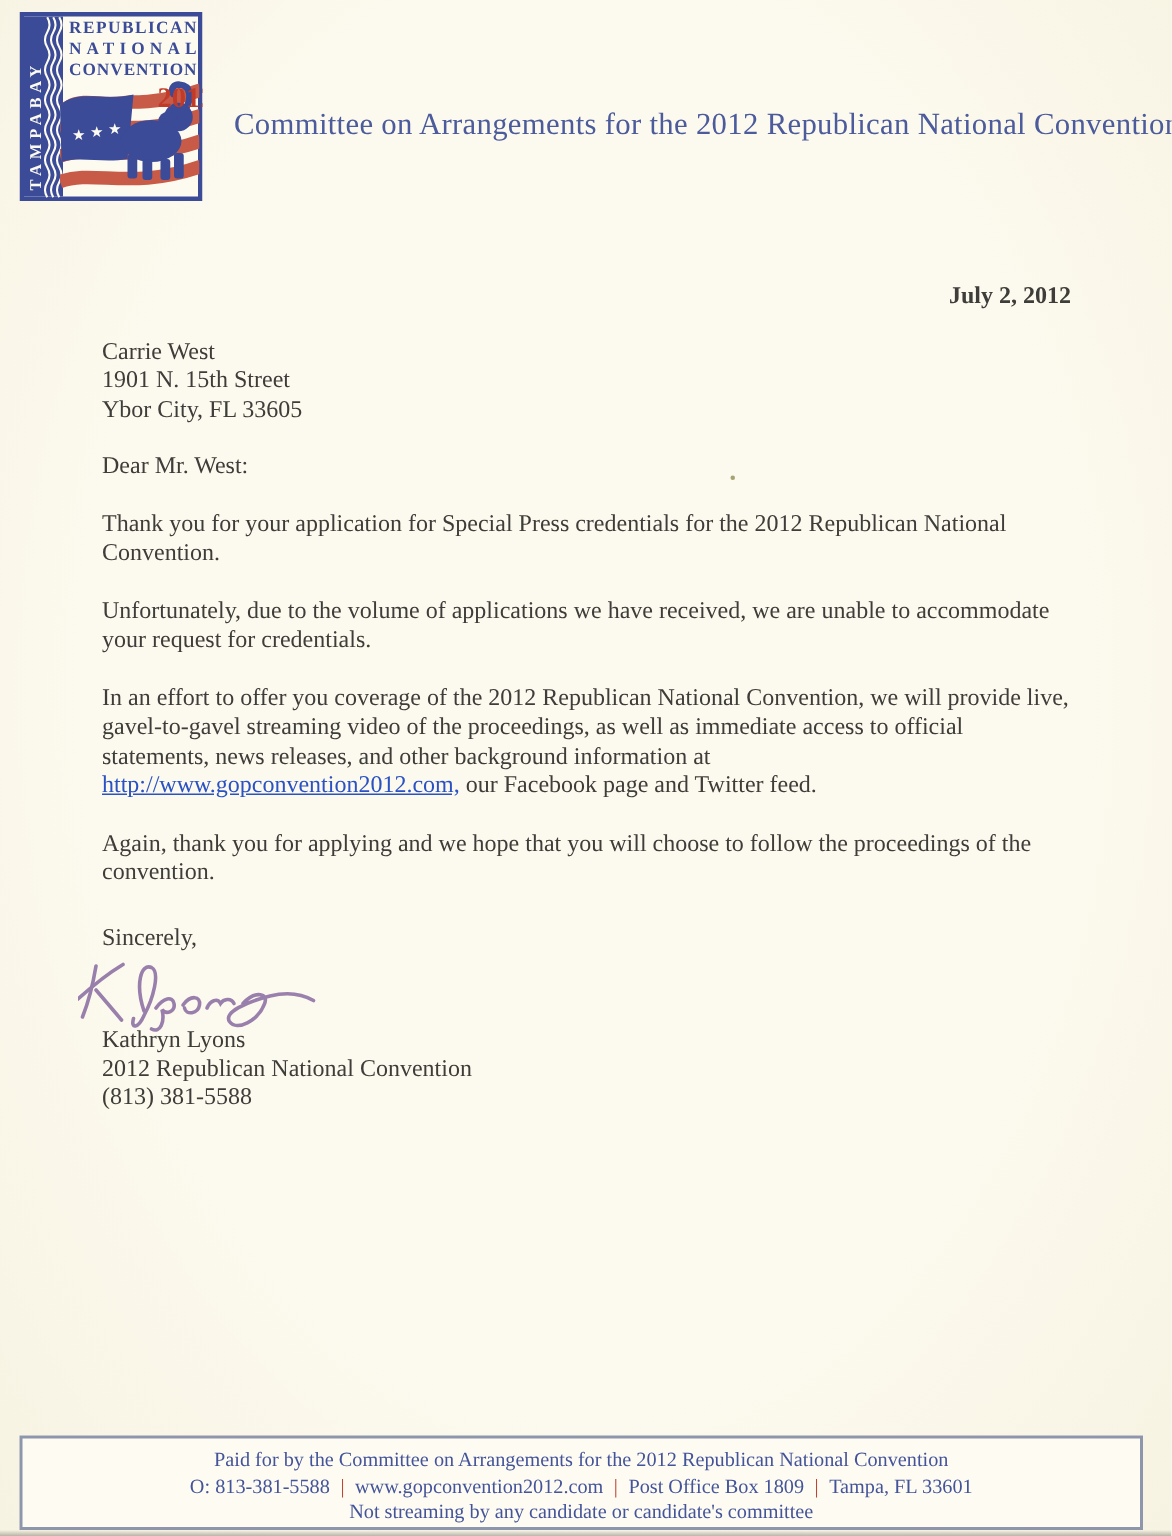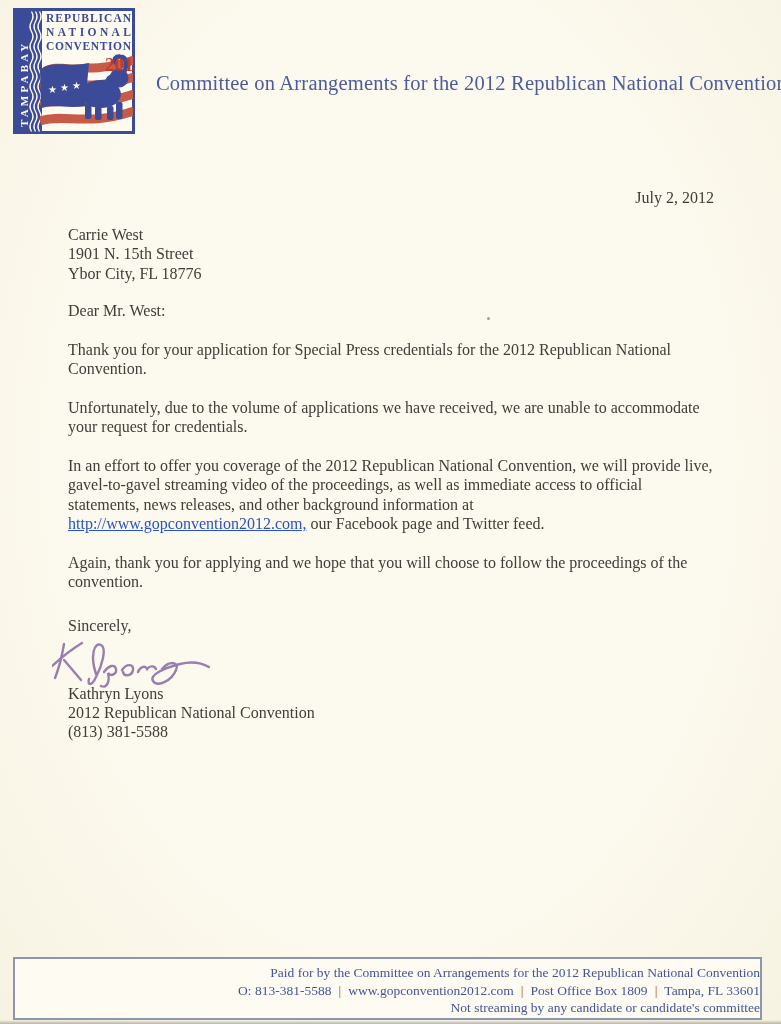--- a/index.html
+++ b/index.html
@@ -14,35 +14,35 @@
     background:linear-gradient(to top, rgba(130,128,118,.55), rgba(130,128,118,0));}
   
   .logo{position:absolute;left:13px;top:8px;width:122px;height:126px;}
   .header-title{
     position:absolute;left:156px;top:72px;width:620px;
     font-size:20.5px;color:#4c5b9b;letter-spacing:.2px;white-space:nowrap;
   }
   
   .content{position:absolute;left:68px;top:188px;width:646px;
     font-size:16px;line-height:19.5px;color:#3e3d39;}
-  .date{text-align:right;}
+  .date{text-align:right;font-weight:bold;}
   .recipient{margin-top:17px;}
   .salutation{margin-top:18px;}
   p{margin:19px 0 0 0;}
   a.letter-link{color:#2a52c4;text-decoration:underline;}
   .closing{margin-top:24px;}
   .signature{display:block;margin:1px 0 -6px -16px;}
   .signer div{line-height:19px;font-family:Liberation Serif, serif;}
   .speck{position:absolute;left:487px;top:317px;width:3px;height:3px;border-radius:50%;
     background:#97945c;opacity:.85;}
   
   .footer-box{
     position:absolute;left:13px;top:957px;width:745px;height:54px;
     border:2px solid #8d96ab;background:#fdfbf2;
-    text-align:right;color:#44549a;font-size:13.5px;line-height:17.5px;
+    text-align:center;color:#44549a;font-size:13.5px;line-height:17.5px;
     padding-top:5px;box-sizing:content-box;
   }
   .pipe{color:#c0402e;padding:0 7px;}
 </style>
 </head>
 <body>
 
 <div class="page">
 
   <svg class="logo" viewBox="0 0 122 126" xmlns="http://www.w3.org/2000/svg">
@@ -102,21 +102,21 @@
   </svg>
 
   <div class="header-title">Committee on Arrangements for the 2012 Republican National Convention</div>
 
   <div class="content">
     <div class="date">July 2, 2012</div>
 
     <div class="recipient">
       <div>Carrie West</div>
       <div>1901 N. 15th Street</div>
-      <div>Ybor City, FL 18776</div>
+      <div>Ybor City, FL 33605</div>
     </div>
 
     <div class="salutation">Dear Mr. West:</div>
 
     <p>Thank you for your application for Special Press credentials for the 2012 Republican National Convention.</p>
     <p>Unfortunately, due to the volume of applications we have received, we are unable to accommodate your request for credentials.</p>
     <p><span>In an effort to offer you coverage of the 2012 Republican National Convention, we will provide live, gavel-to-gavel streaming video of the proceedings, as well as immediate access to official statements, news releases, and other background information at</span><br><a class="letter-link" href="#">http://www.gopconvention2012.com,</a> <span>our Facebook page and Twitter feed.</span></p>
     <p>Again, thank you for applying and we hope that you will choose to follow the proceedings of the convention.</p>
 
     <p class="closing">Sincerely,</p>

